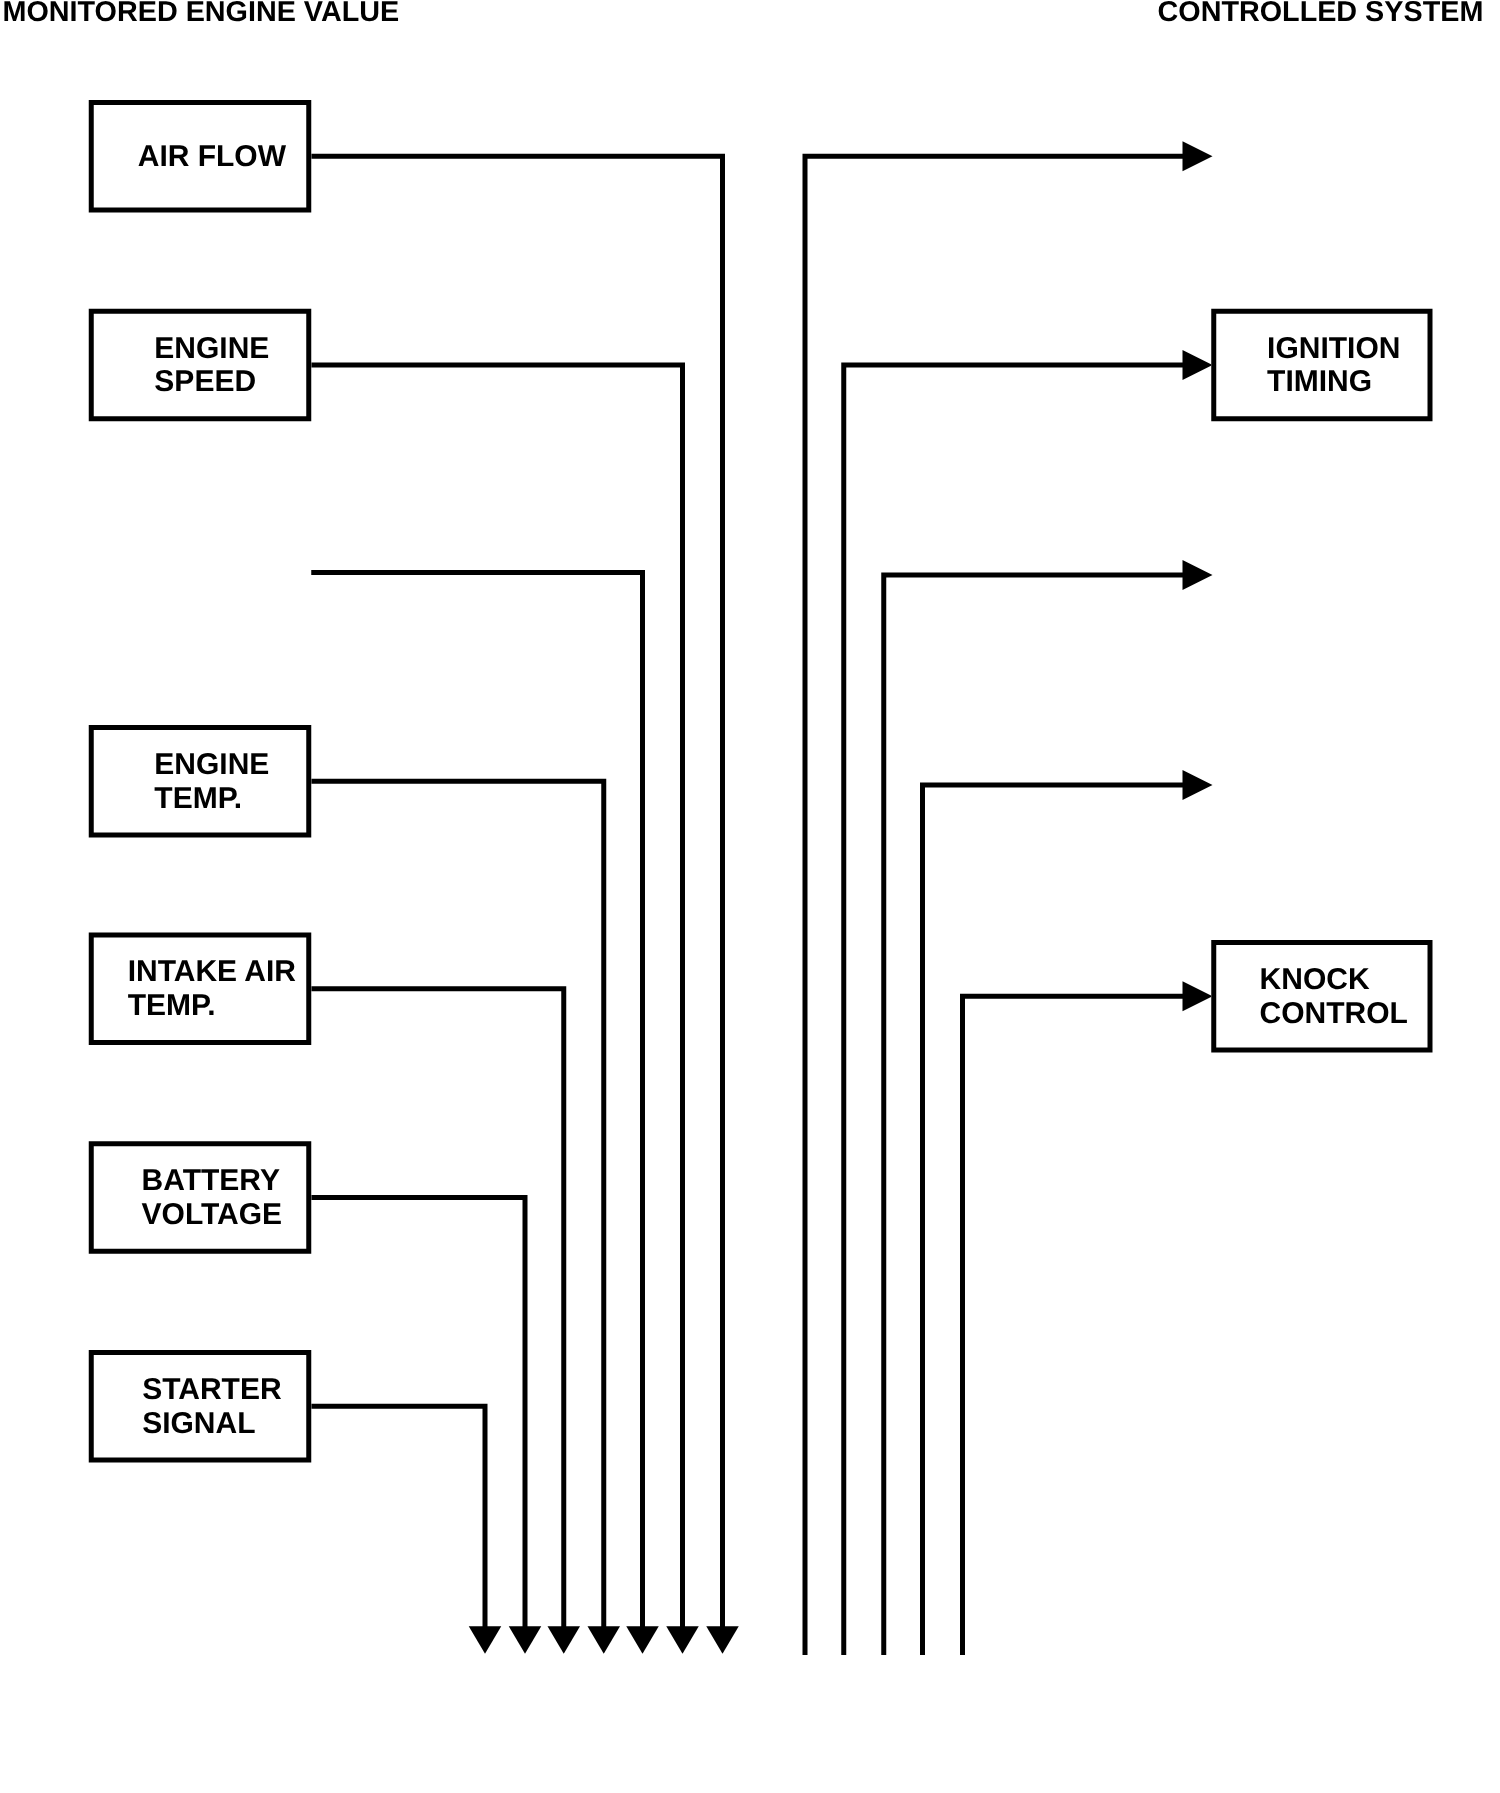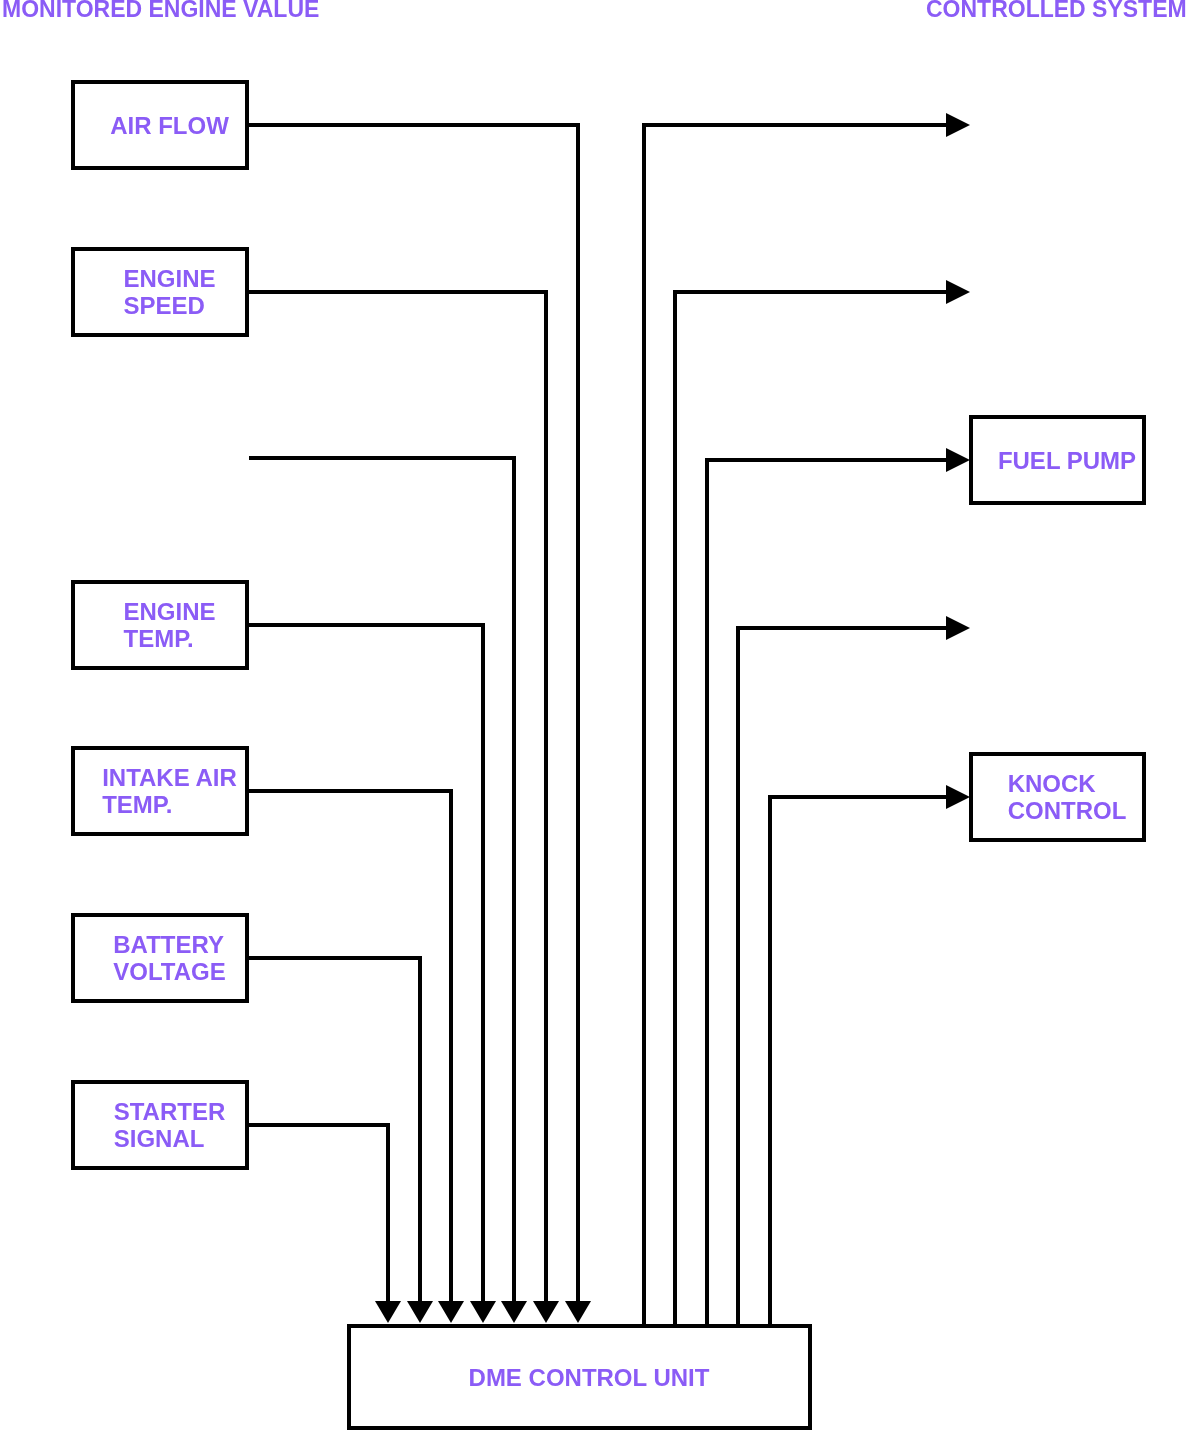--- a/index.html
+++ b/index.html
@@ -3,21 +3,21 @@
 <meta charset="utf-8">
 <style>
   html, body { margin: 0; padding: 0; background: #ffffff; }
   .canvas {
     position: relative;
     width: 1200px;
     height: 1434px;
     background: #ffffff;
     font-family: "Liberation Sans", sans-serif;
     font-weight: bold;
-    color: #8b5cf6;
+    color: #000000;
     overflow: hidden;
   }
   .hdr {
     position: absolute;
     font-size: 23px;
     line-height: 26px;
     white-space: nowrap;
     letter-spacing: 0px;
   }
   .hdr.left  { left: 2px;   top: -4px; }
@@ -125,25 +125,23 @@
     </div>
   <div class="box lbox" style="top:913px">
       <span>BATTERY
 VOLTAGE</span>
     </div>
   <div class="box lbox" style="top:1080px">
       <span>STARTER
 SIGNAL</span>
     </div>
 
-  <div class="box rbox" style="top:415px">
-      <span>FUEL PUMP</span>
+  <div class="box rbox" style="top:247px">
+      <span>IGNITION
+TIMING</span>
     </div>
   <div class="box rbox" style="top:752px">
       <span>KNOCK
 CONTROL</span>
     </div>
 
-  <div class="box dme">
-      <span>DME CONTROL UNIT</span>
-    </div>
 
 </div>
 
 </body></html>

